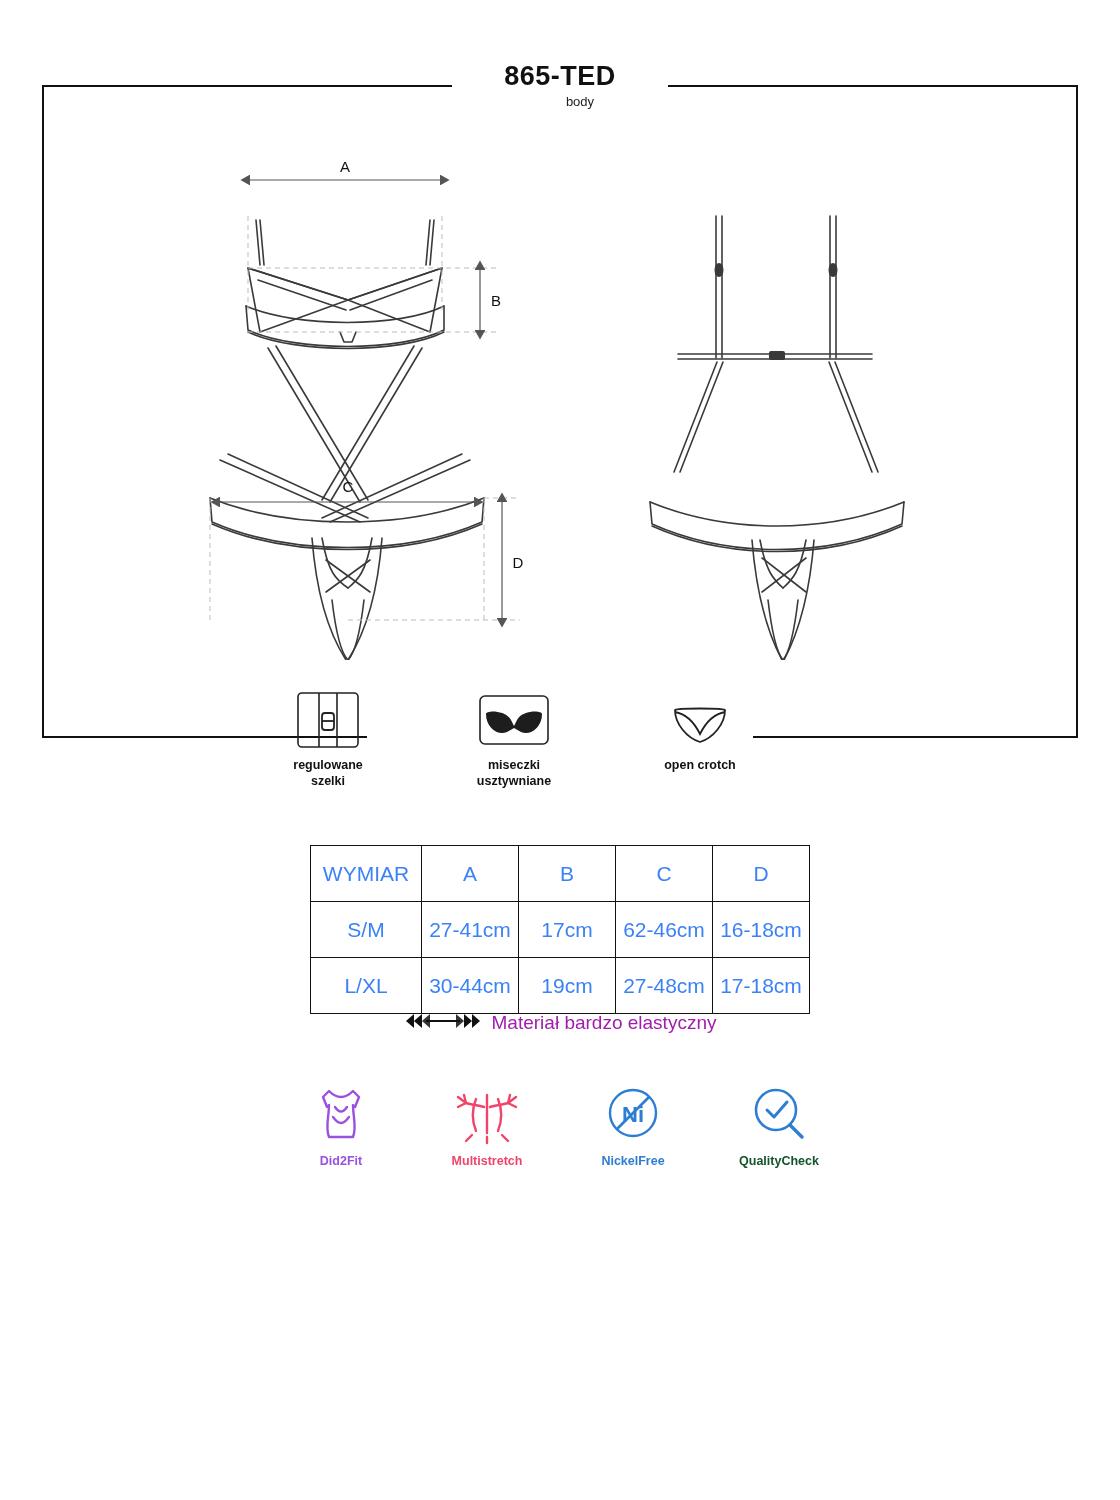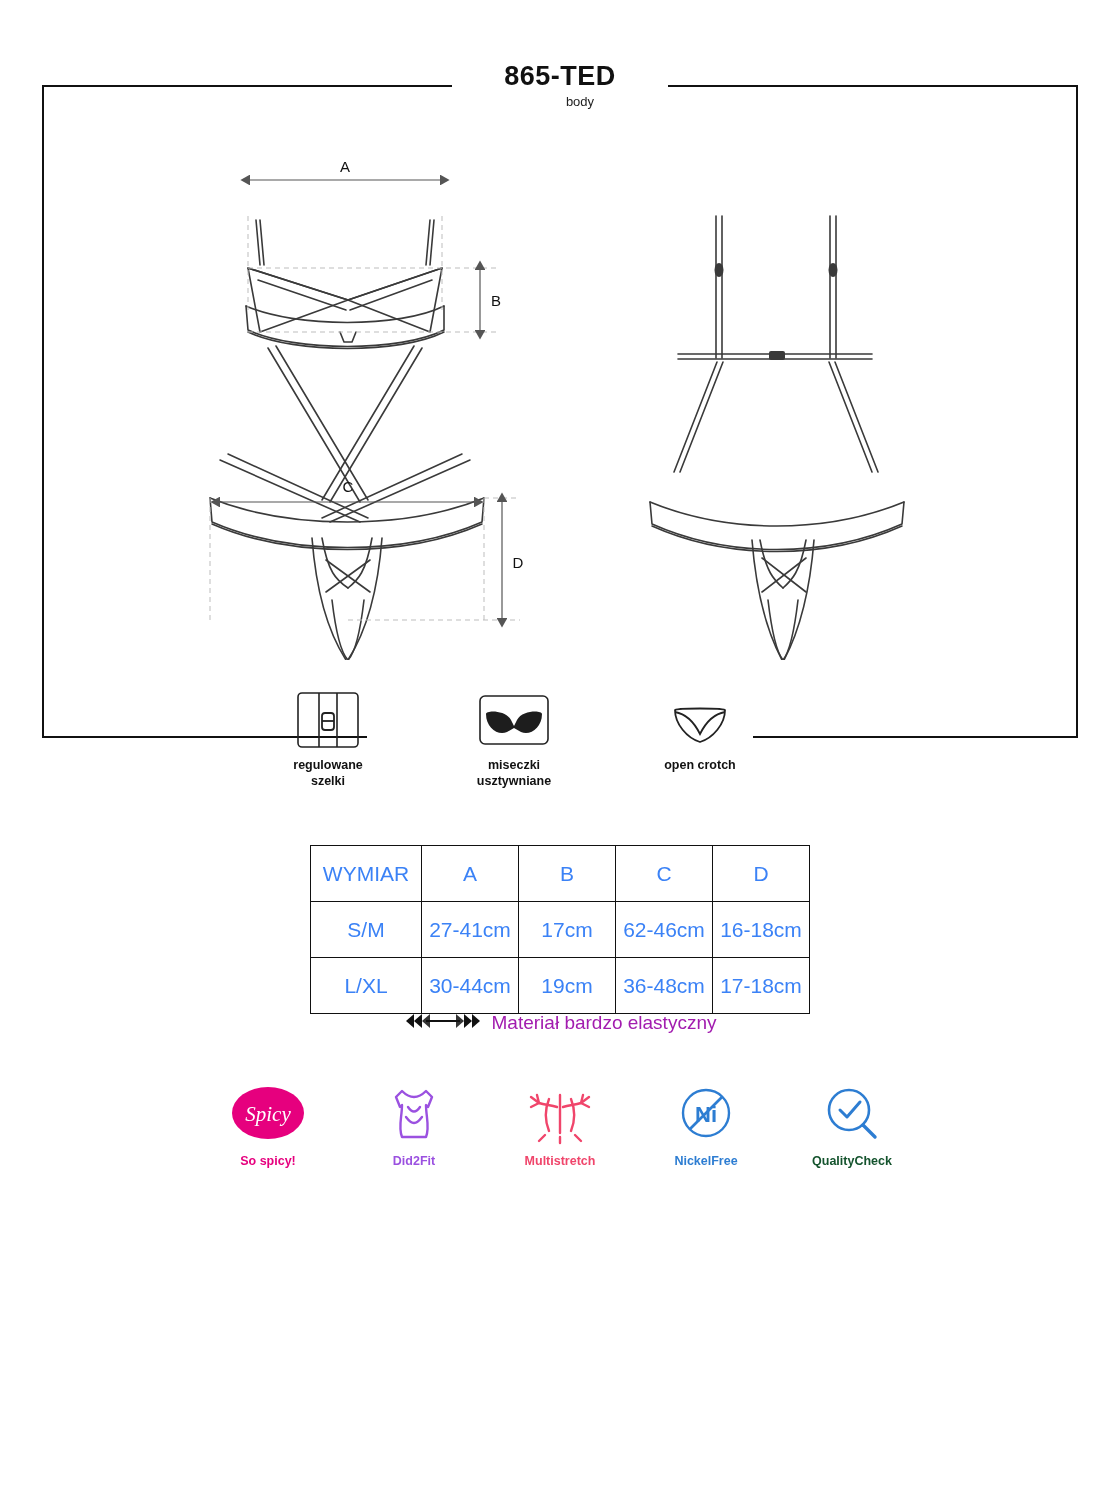--- a/index.html
+++ b/index.html
@@ -364,21 +364,21 @@
           <td>S/M</td>
           <td>27-41cm</td>
           <td>17cm</td>
           <td>62-46cm</td>
           <td>16-18cm</td>
         </tr>
         <tr>
           <td>L/XL</td>
           <td>30-44cm</td>
           <td>19cm</td>
-          <td>36-48cm</td>
+          <td>27-48cm</td>
           <td>17-18cm</td>
         </tr>
       </tbody>
     </table>
   </div>
 
   <div class="elastic">
     <span>
       <svg width="78" height="22" viewBox="0 0 78 22" xmlns="http://www.w3.org/2000/svg">
         <g fill="#111">
@@ -390,29 +390,20 @@
           <path d="M60,11 L52,4 L52,18 Z" opacity="0.85"></path>
         </g>
         <line x1="22" y1="11" x2="56" y2="11" stroke="#111" stroke-width="2"></line>
       </svg>
     </span>
     <span class="etext">Materiał bardzo elastyczny</span>
   </div>
 
   <div class="badges">
 
-    <div class="badge">
-      <div class="bicon">
-        <svg width="78" height="64" viewBox="0 0 78 64" xmlns="http://www.w3.org/2000/svg">
-          <ellipse cx="39" cy="30" rx="36" ry="26" fill="#E6007E"></ellipse>
-          <text x="39" y="38" font-family="Liberation Serif, serif" font-style="italic" font-size="21" fill="#ffffff" text-anchor="middle">Spicy</text>
-        </svg>
-      </div>
-      <div class="blabel" style="color:#E6007E">So spicy!</div>
-    </div>
 
     <div class="badge">
       <div class="bicon">
         <svg width="64" height="64" viewBox="0 0 64 64" xmlns="http://www.w3.org/2000/svg">
           <g fill="none" stroke="#9B51E0" stroke-width="2.4" stroke-linejoin="round" stroke-linecap="round">
             <path d="M20,8 C20,8 26,14 32,14 C38,14 44,8 44,8 L50,14 L46,24 L44,22 C44,34 48,44 44,54 L20,54 C16,44 20,34 20,22 L18,24 L14,14 Z"></path>
             <path d="M26,24 C30,30 34,30 38,24"></path>
             <path d="M24,34 C30,42 34,42 40,34"></path>
           </g>
         </svg>

